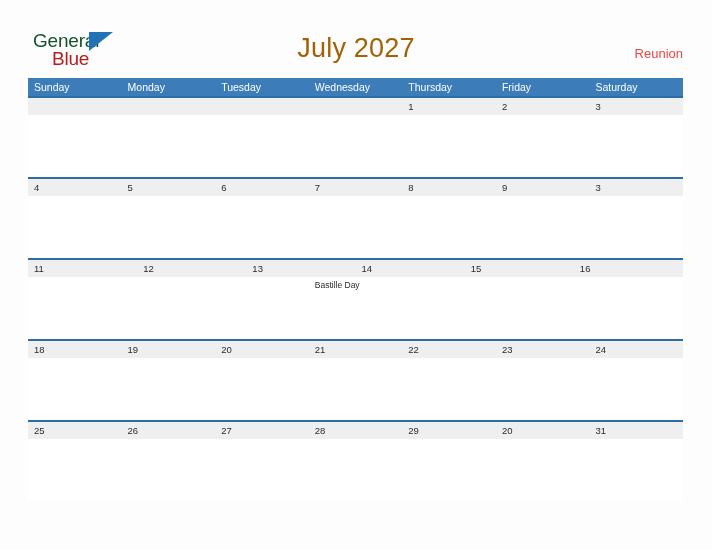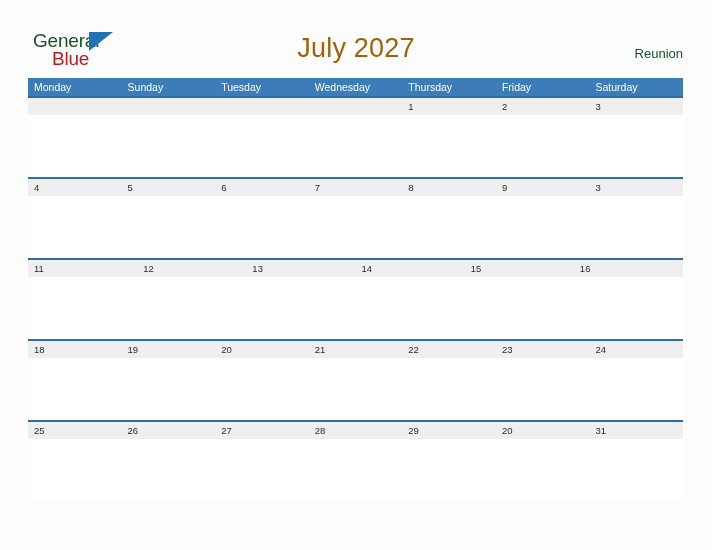--- a/index.html
+++ b/index.html
@@ -69,21 +69,21 @@
     color: #a16207;
     font-weight: normal;
     letter-spacing: 0.2px;
   }
 
   .region-label {
     position: absolute;
     right: 29px;
     top: 46px;
     font-size: 13px;
-    color: #14532d;
+    color: #ef4444;
   }
 
   
   .calendar {
     position: absolute;
     left: 28px;
     top: 78px;
     width: 655px;
   }
 
@@ -161,22 +161,22 @@
 
   <div class="cal-title">July 2027</div>
 
   <div class="region-label">Reunion</div>
 
 </div>
 
 <div class="calendar">
 
   <div class="weekday-row">
+    <div class="weekday-cell">Sunday</div>
     <div class="weekday-cell">Monday</div>
-    <div class="weekday-cell">Sunday</div>
     <div class="weekday-cell">Tuesday</div>
     <div class="weekday-cell">Wednesday</div>
     <div class="weekday-cell">Thursday</div>
     <div class="weekday-cell">Friday</div>
     <div class="weekday-cell">Saturday</div>
   </div>
 
   <div class="week-row">
     <div class="date-band">
       <div class="day-cell">
@@ -289,20 +289,43 @@
       <div class="day-cell">
           <span class="day-number">14</span>
         </div>
       <div class="day-cell">
           <span class="day-number">15</span>
         </div>
       <div class="day-cell">
           <span class="day-number">16</span>
         </div>
     </div>
+    <div class="event-band">
+      <div class="event-cell">
+          <span class="event-text"></span>
+        </div>
+      <div class="event-cell">
+          <span class="event-text"></span>
+        </div>
+      <div class="event-cell">
+          <span class="event-text"></span>
+        </div>
+      <div class="event-cell">
+          <span class="event-text">Bastille Day</span>
+        </div>
+      <div class="event-cell">
+          <span class="event-text"></span>
+        </div>
+      <div class="event-cell">
+          <span class="event-text"></span>
+        </div>
+      <div class="event-cell">
+          <span class="event-text"></span>
+        </div>
+    </div>
   </div>
 
   <div class="week-row">
     <div class="date-band">
       <div class="day-cell">
           <span class="day-number">18</span>
         </div>
       <div class="day-cell">
           <span class="day-number">19</span>
         </div>

